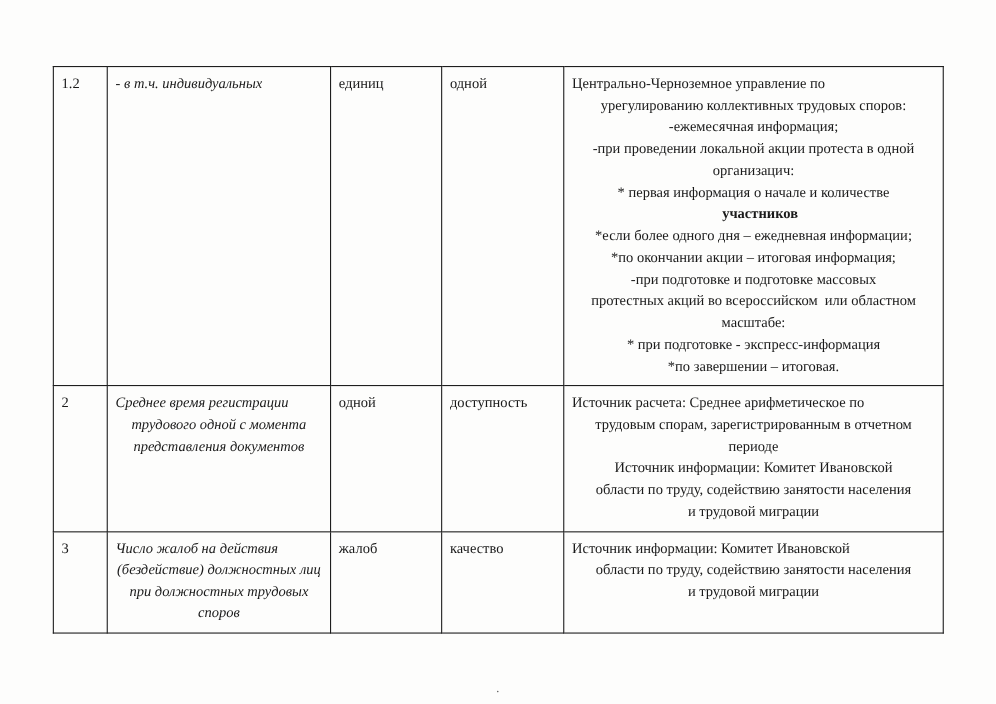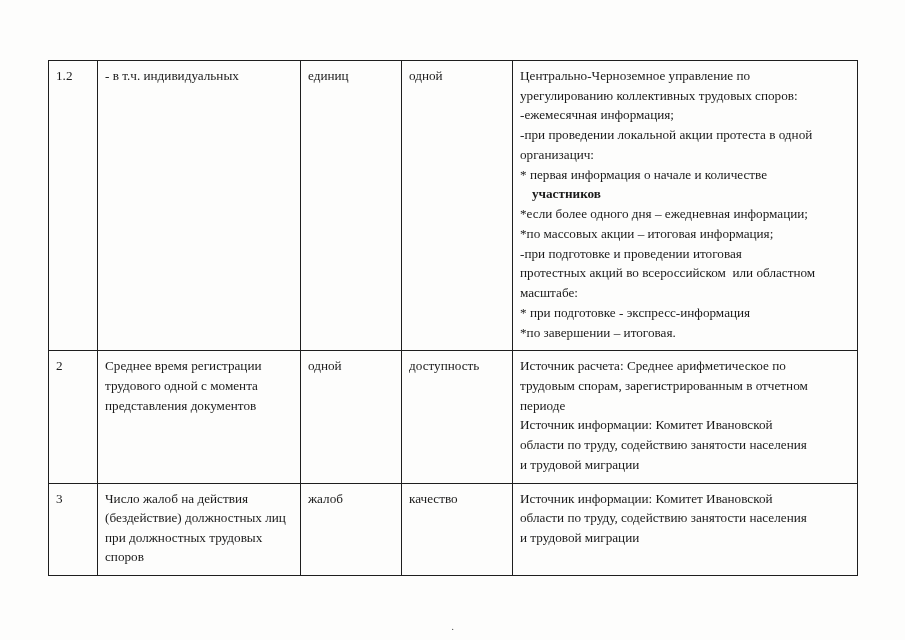--- a/index.html
+++ b/index.html
@@ -33,40 +33,41 @@
   }
   .doc-table td {
     border: 1px solid #1e1e1e;
     vertical-align: top;
     padding: 6px 7px 8px 7px;
     font-size: 13.2px;
     line-height: 1.42;
     font-family: "Liberation Serif", serif;
   }
   .col-num { width: 34px; }
-  .col-name { width: 188px; }
+  .col-name { width: 188px; font-style: italic; }
   .col-unit { width: 86px; margin-top: 16px; }
   .col-kind { width: 96px; }
   .col-src { width: auto; }
 
   .cell-num {
     text-align: left;
     padding-left: 6px;
   }
   .cell-name { }
   .cell-unit { }
   .cell-kind { }
   .cell-src { }
 
   .line {
     display: block;
     white-space: pre-wrap;
   }
   .line + .line {
     margin-top: 1px;
+    text-align: center;
   }
   .indent {
     padding-left: 12px;
     font-weight: bold;
   }
   .page-footer {
     position: absolute;
     left: 0;
     bottom: 8px;
     width: 905px;
@@ -97,22 +98,22 @@
         </td>
         <td class="col-src cell-src">
           <span class="line">Центрально-Черноземное управление по</span>
           <span class="line">урегулированию коллективных трудовых споров:</span>
           <span class="line">-ежемесячная информация;</span>
           <span class="line">-при проведении локальной акции протеста в одной</span>
           <span class="line">организацич:</span>
           <span class="line">* первая информация о начале и количестве</span>
           <span class="line indent">участников</span>
           <span class="line">*если более одного дня – ежедневная информации;</span>
-          <span class="line">*по массовых акции – итоговая информация;</span>
-          <span class="line">-при подготовке и проведении итоговая</span>
+          <span class="line">*по окончании акции – итоговая информация;</span>
+          <span class="line">-при подготовке и подготовке массовых</span>
           <span class="line">протестных акций во всероссийском  или областном</span>
           <span class="line">масштабе:</span>
           <span class="line">* при подготовке - экспресс-информация</span>
           <span class="line">*по завершении – итоговая.</span>
         </td>
       </tr>
       <tr>
         <td class="col-num cell-num">
           <span class="line">2</span>
         </td>

